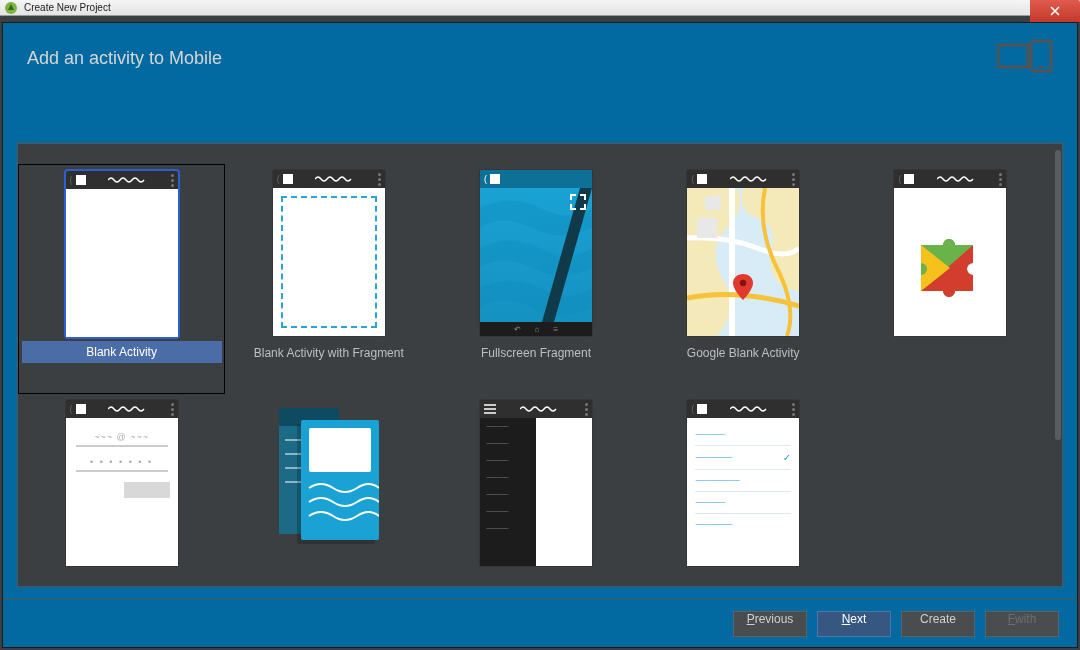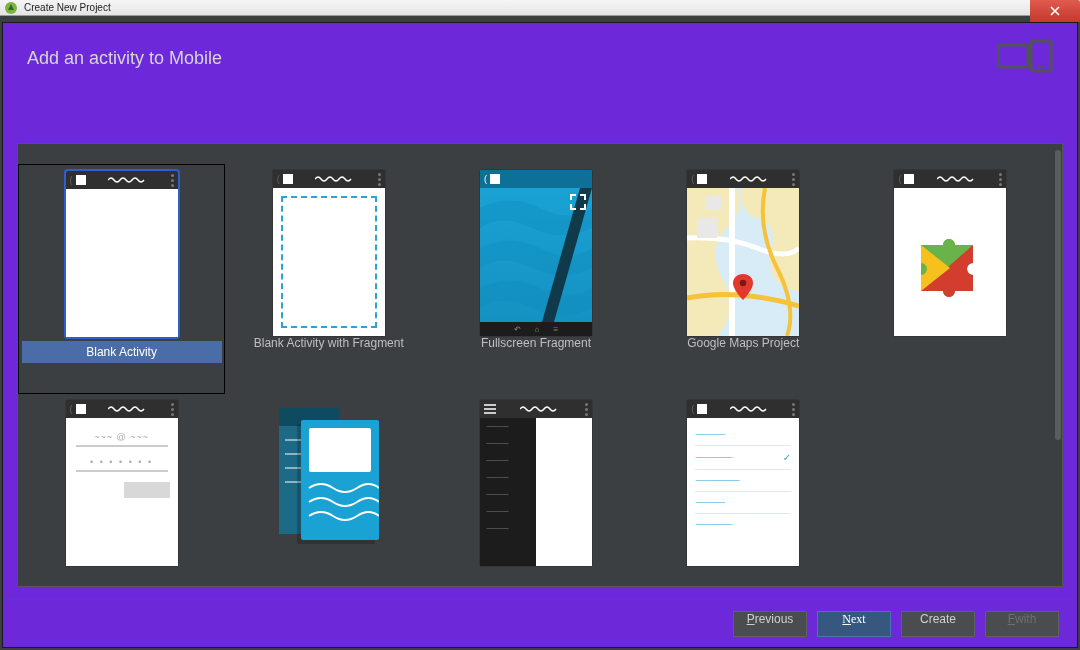--- a/index.html
+++ b/index.html
@@ -30,21 +30,21 @@
   .titlebar .win-close {
     position:absolute; right:0; top:0; width:50px; height:22px;
     background: linear-gradient(#e05a4e,#c43a2b);
     display:flex; align-items:center; justify-content:center;
     color:#fff; font-weight:bold; font-size:12px;
     border-top-right-radius:2px;
   }
   .main-wrap {
     position:absolute;
     top:22px; left:2px; right:2px; bottom:2px;
-    background:#6d28d9;
+    background:#0369a1;
     border:1px solid #1a1a1a;
   }
   .header {
     padding: 16px 24px 12px 24px;
     display:flex; align-items:center; justify-content:space-between;
   }
   .header h1 {
     font-size:18px; font-weight:normal; color:#d6d6d6;
   }
   .header .devices-icon {
@@ -87,21 +87,21 @@
     padding:0 4px;
   }
   .card-bar .left-dots { display:flex; align-items:center; gap:2px; }
   .card-bar .left-dots .sq { width:10px; height:10px; background:#fff; }
   .card-bar .left-dots .par { color:#666; font-size:9px; margin-right:1px;}
   .card-bar .squig { flex:1; display:flex; justify-content:center; }
   .card-bar .dots3 { display:flex; flex-direction:column; gap:2px; }
   .card-bar .dots3 span { width:3px; height:3px; background:#777; border-radius:50%; }
   .card-body { height: 148px; background:#fff; position:relative; overflow:hidden;}
   .cell-label {
-    font-size:12px; color:#bfbfbf; text-align:center;
+    margin-top:10px; font-size:12px; color:#bfbfbf; text-align:center;
     width:170px;
   }
   .cell.selected .template-card { outline:2px solid #2e5fd1; }
   .cell.selected .cell-label-bar {
     position:absolute; top:176px; width:200px; height:22px;
     background:#4a6da7; color:#fff; font-size:12px;
     display:flex; align-items:center; justify-content:center;
   }
   .cell.no-activity {
     justify-content:center; align-items:center;
@@ -120,21 +120,21 @@
     gap:10px; padding-right:18px;
     border-top:1px solid #515455;
   }
   .btn {
     min-width:74px; height:26px; padding:0 12px;
     background:#4a4d4f; border:1px solid #5e6163;
     color:#cfcfcf; font-size:12px;
     display:flex; align-items:flex-start; justify-content:center;
     cursor:pointer;
   }
-  .btn.primary { background:#365880; border-color:#4a77aa; color:#fff;font-family:Liberation Serif, serif; }
+  .btn.primary { background:#365880; border-color:#4a77aa; color:#fff; }
   .btn.disabled { color:#6d6f71; }
   .btn u { text-decoration: underline; }
 
   
   .pv-dashed { border:2px dashed #2aa3d6; position:absolute; inset:8px; background:#fff; }
   .pv-full { position:absolute; inset:0; background:linear-gradient(180deg,#1aa2d4 0%, #1490bf 100%);}
   .pv-full .diag { position:absolute; inset:0; }
   .pv-full .waves { position:absolute; inset:0; opacity:.4;}
   .pv-full .nav { position:absolute; bottom:0; left:0; right:0; height:14px; background:#1c1c1c; display:flex; align-items:center; justify-content:center; gap:14px; }
   .pv-full .nav span { color:#888; font-size:8px; }
@@ -306,21 +306,21 @@
                   <path d="M78 0 Q70 40 90 80 T100 148" stroke="#f6c23a" stroke-width="4" fill="none"></path>
                   <path d="M10 30 H30 V50 H10 Z M18 8 H34 V22 H18Z" fill="#e8e8e8"></path>
                 </svg>
                 <svg width="20" height="26" style="position:absolute;left:46px;top:86px">
                     <path d="M10 0 C4 0 0 4 0 9 C0 16 10 26 10 26 S20 16 20 9 C20 4 16 0 10 0 Z" fill="#e2382d"></path>
                     <circle cx="10" cy="9" r="3.2" fill="#7a1810"></circle>
                   </svg>
               </div>
             </div>
           </div>
-          <div class="cell-label">Google Maps Project</div>
+          <div class="cell-label">Google Blank Activity</div>
         </div>
 
         <div class="cell">
           <div class="template-card">
             <div class="card-bar">
               <span class="left-dots">
                   <span class="par">(</span>
                   <span class="sq"></span>
                 </span>
               <span class="squig">

